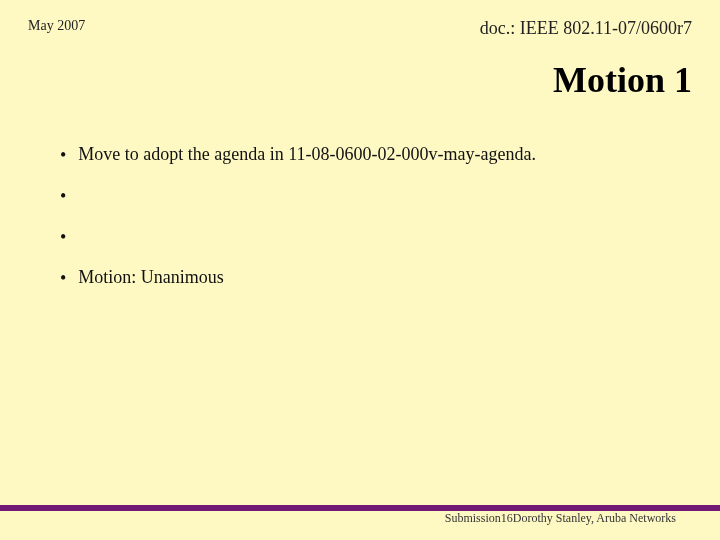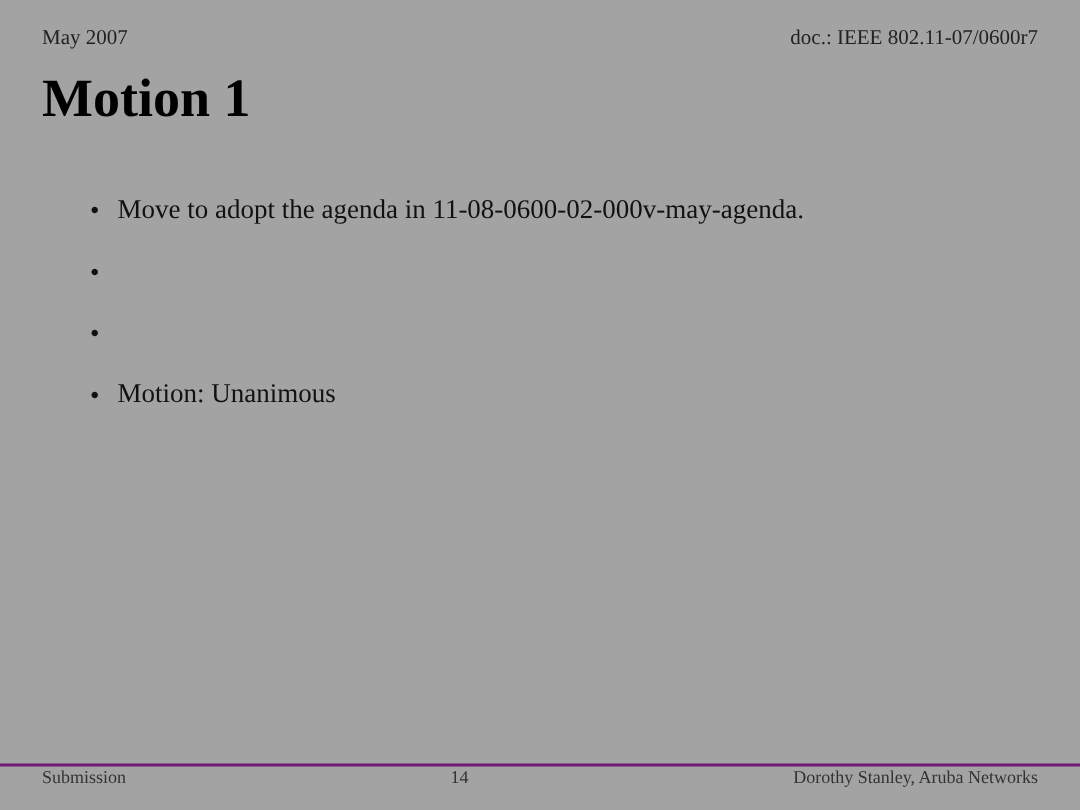--- a/index.html
+++ b/index.html
@@ -13,45 +13,45 @@
       height: 540px;
       background: #ffffff;
       font-family: 'Times New Roman', Times, serif;
       position: relative;
       overflow: hidden;
     }
 
     .slide {
       width: 720px;
       height: 540px;
-      background: #a3a3a3;
+      background: #fef9c3;
       position: relative;
       padding: 0;
     }
 
     .header {
       display: flex;
       justify-content: space-between;
       align-items: flex-start;
       padding: 18px 28px 0 28px;
     }
 
     .header-left {
       font-size: 14px;
       color: #222;
     }
 
     .header-right {
-      font-size: 14px;
+      font-size: 18px;
       color: #222;
     }
 
     .title-area {
-      text-align: left;
-      margin-top: 10px;
+      text-align: right;
+      margin-top: 20px;
       padding: 0 28px;
     }
 
     .title {
       font-size: 36px;
       font-weight: bold;
       color: #000;
     }
 
     .content-area {
@@ -79,24 +79,24 @@
       flex-shrink: 0;
       font-size: 18px;
     }
 
     .footer {
       position: absolute;
       bottom: 14px;
       left: 0;
       right: 0;
       display: flex;
-      justify-content: space-between;
+      justify-content: flex-end;
       align-items: center;
-      padding: 0 28px;
-      border-top: 2px solid #701a75;
+      padding: 0 44px;
+      border-top: 6px solid #701a75;
     }
 
     .footer-left {
       font-size: 12px;
       color: #333;
     }
 
     .footer-center {
       font-size: 12px;
       color: #333;
@@ -135,17 +135,17 @@
         </li>
         <li>
           <span class="bullet">•</span>
           <span>Motion: Unanimous</span>
         </li>
       </ul>
   </div>
 
   <div class="footer">
     <span class="footer-left">Submission</span>
-    <span class="footer-center">14</span>
+    <span class="footer-center">16</span>
     <span class="footer-right">Dorothy Stanley, Aruba Networks</span>
   </div>
 
 </div>
 
 </body></html>

